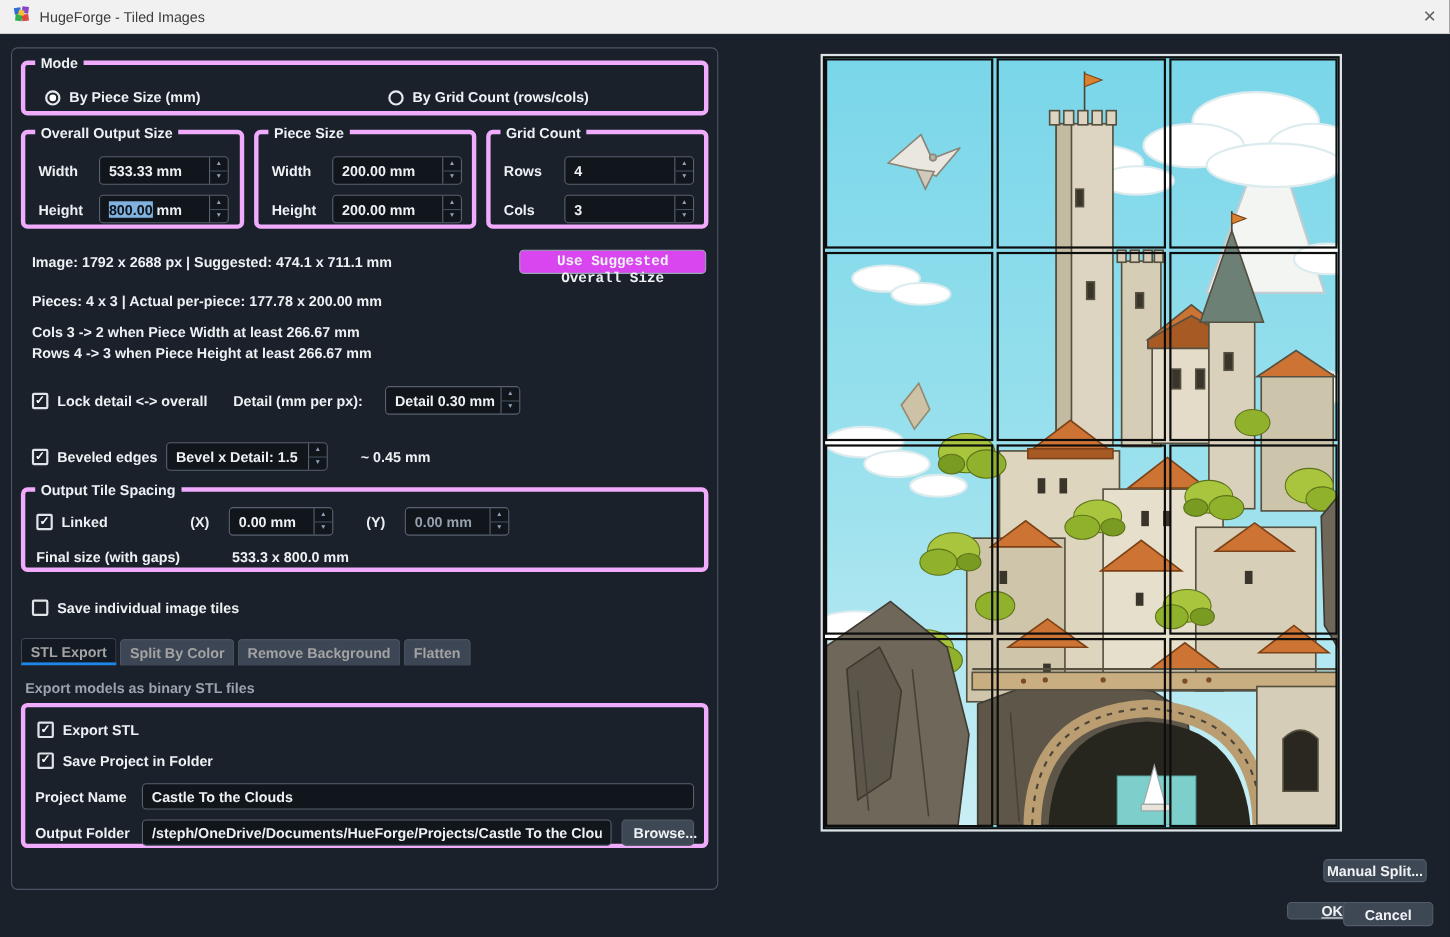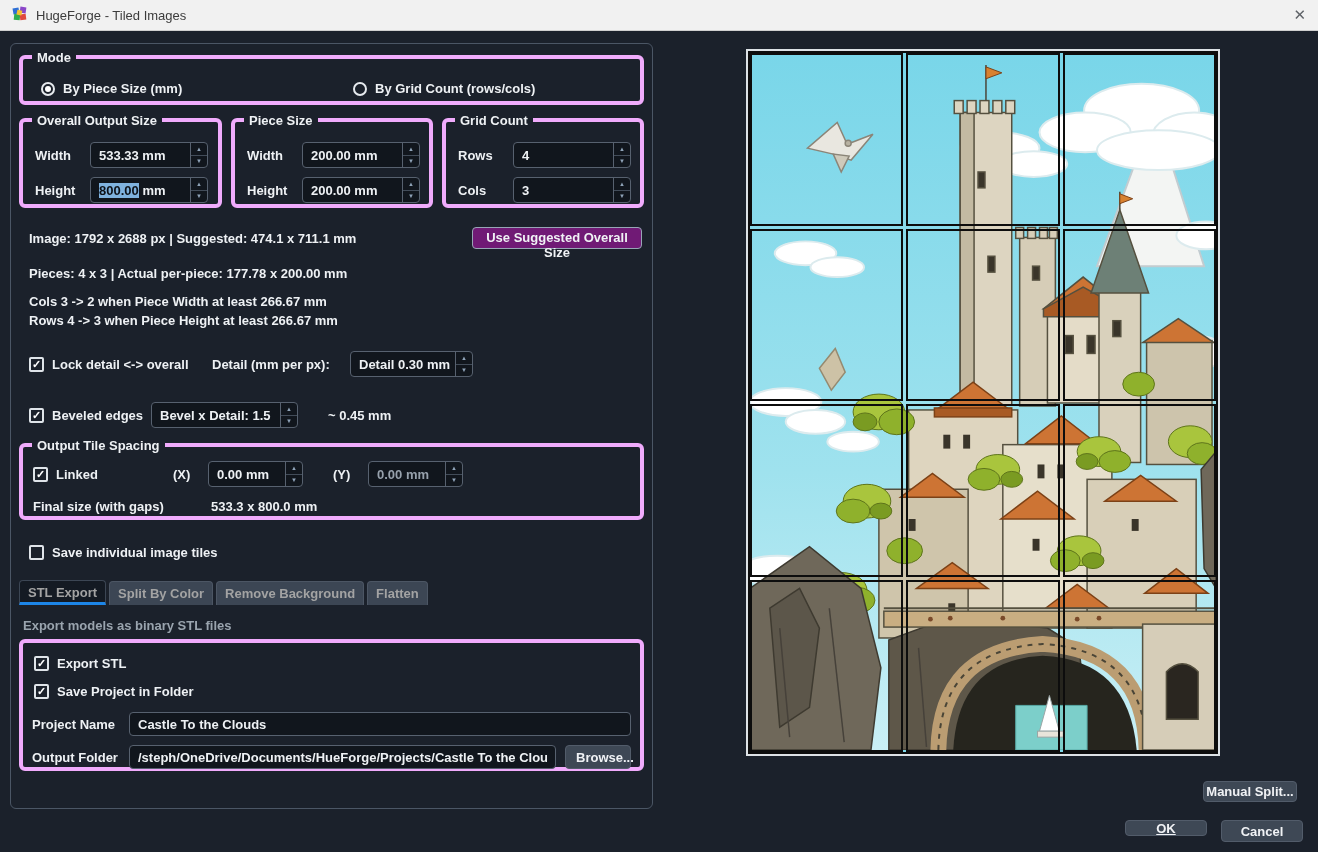--- a/index.html
+++ b/index.html
@@ -45,21 +45,21 @@
   .sb { flex:1; display:flex; align-items:center; justify-content:center;
     font-size:6px; color:#8fa3b8; cursor:pointer; }
   .sb.up { border-bottom:1px solid #424c59; }
   .sel { background:#7fb2de; color:#0d1117; }
   .disabled-val { color:#97a1ac !important; }
 
   
   .btn { background:#3e4855; border:1px solid #525c6a; border-radius:4px;
     color:#f0f2f5; font-weight:700; font-size:13px; cursor:pointer;
     font-family:"Liberation Sans",sans-serif; padding:2px 10px; }
-  .btn.suggest { border-color:#97a5b5; background:#701a75; height:22px; }
+  .btn.suggest { border-color:#97a5b5; background:#d946ef; height:22px;font-family:Liberation Mono, monospace; }
 
   
   .mode-group { height:50px; margin-top:3px; margin-bottom:13px; }
   .mode-inner { position:absolute; inset:0; padding:18px 10px 0 10px; }
   .radio-opt { position:absolute; top:22px; display:flex; align-items:center; gap:8px; }
   .radio-opt.first { left:18px; } .radio-opt.second { left:330px; }
 
   
   .size-row { display:flex; gap:9px; margin-bottom:14px; }
   .size-row .group { height:90px; padding:17px 9px 6px 9px; }
@@ -116,21 +116,21 @@
 
   
   .preview { position:absolute; left:748px; top:20px; width:470px; height:703px;
     border:2px solid #0d0d0d; outline:2px solid #dde2e6; background:#7ed7e8; }
   .preview svg { position:absolute; inset:0; display:block; }
   .tile-grid { position:absolute; inset:0; display:grid; gap:3px; }
   .tile-cell { border:2px solid #0d0d0d; }
 
   
   .manual-split { position:absolute; left:1203px; top:750px; width:94px; height:21px; padding:0; }
-  .ok-btn { position:absolute; left:1125px; top:789px; width:82px; height:16px; padding:0;text-decoration:underline; }
+  .ok-btn { position:absolute; left:1170px; top:789px; width:82px; height:16px; padding:0;text-decoration:underline; }
   .cancel-btn { position:absolute; left:1221px; top:789px; width:82px; height:22px; padding:0; }
 </style>
 </head>
 <body>
 
 <div class="window">
 
   <div class="titlebar">
     <span class="app-icon">
       <svg width="15" height="15" viewBox="0 0 15 15">

